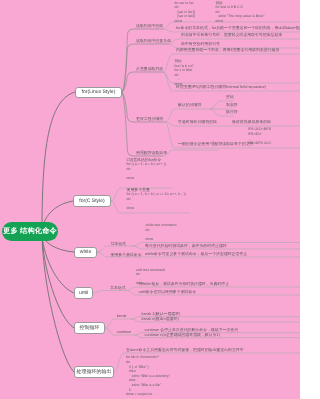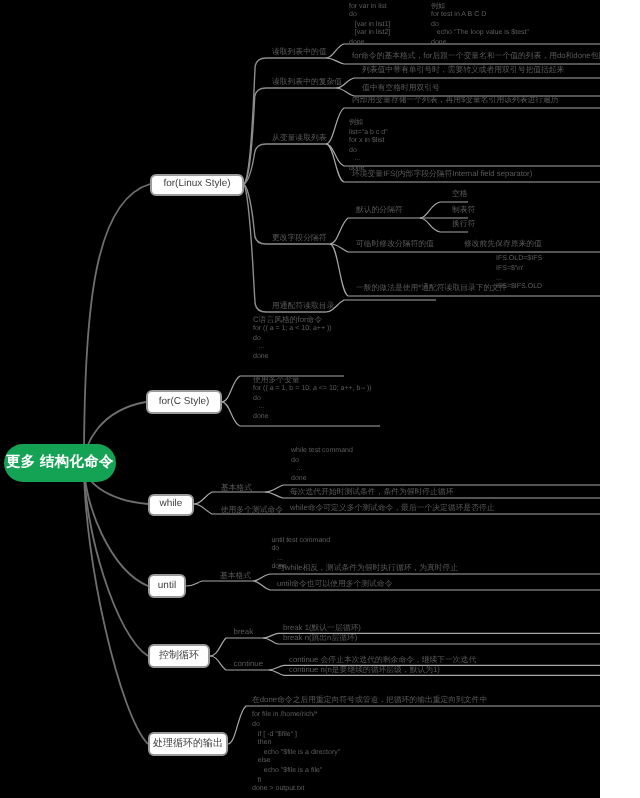--- a/index.html
+++ b/index.html
@@ -1,17 +1,17 @@
 <!DOCTYPE html>
 <html><head>
 <meta charset="utf-8">
 <style>
   html,body{margin:0;padding:0;background:#fff;}
   body{width:300px;height:399px;font-family:"Liberation Sans","DejaVu Sans",sans-serif;overflow:hidden;-webkit-font-smoothing:antialiased;text-rendering:geometricPrecision;}
-  #stage{position:relative;width:300px;height:399px;background:#000000;}
+  #stage{position:relative;width:300px;height:399px;background:#f9a8d4;}
   svg.links{position:absolute;left:0;top:0;width:300px;height:399px;}
   .root{position:absolute;background:#14a254;color:#fff;border-radius:9.5px;font-size:7.2px;font-weight:bold;
         display:flex;align-items:center;justify-content:center;letter-spacing:.2px;z-index:5;}
   .box{position:absolute;border:0.8px solid #9a9a9a;border-radius:3px;background:#fff;font-size:5px;color:#3c3c3c;
        display:flex;align-items:center;justify-content:center;white-space:nowrap;box-sizing:border-box;z-index:4;}
   .lab{position:absolute;font-size:3.9px;color:#5a5a5a;white-space:nowrap;line-height:1;z-index:3;}
   .code{position:absolute;font-size:3.5px;color:#5f5f5f;white-space:pre;line-height:4.6px;z-index:3;}
 </style>
 </head>
 <body>

